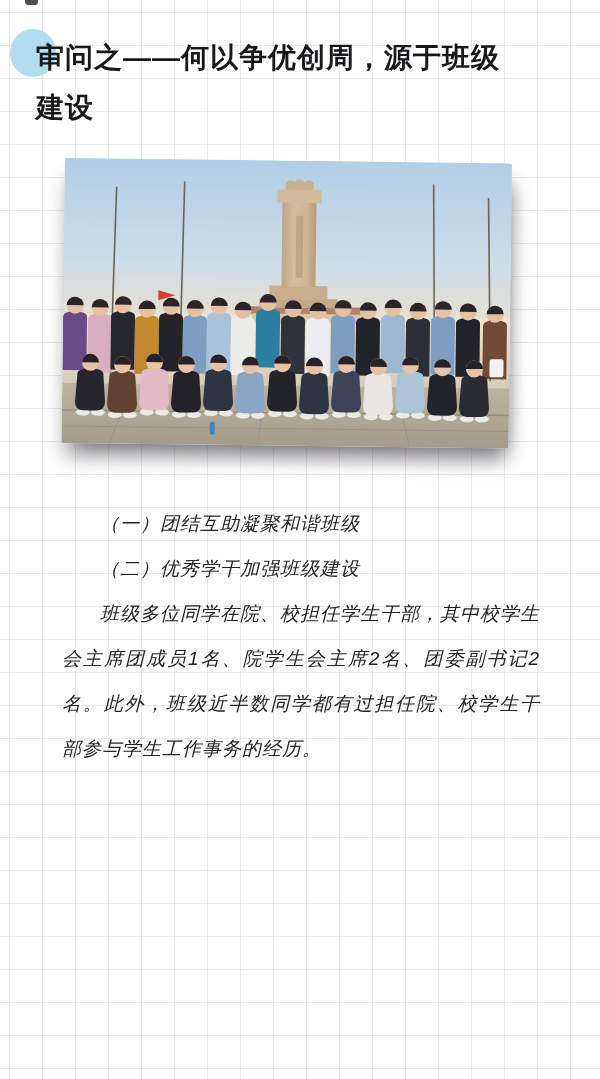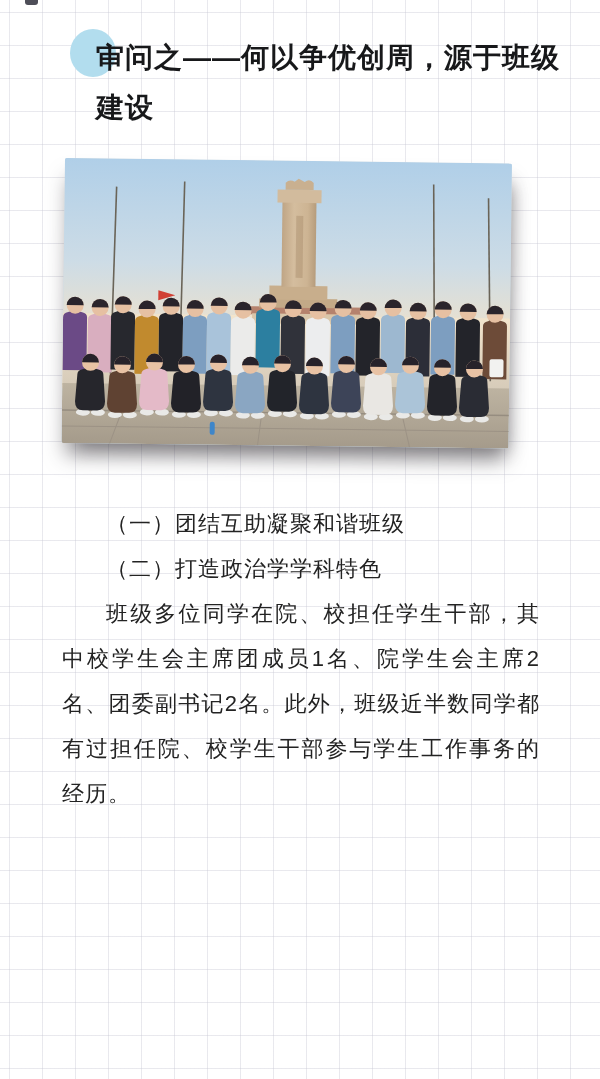--- a/index.html
+++ b/index.html
@@ -24,21 +24,21 @@
     position: absolute;
     left: 25px; top: -5px;
     width: 13px; height: 10px;
     border-radius: 3px;
     background: #4e4e58;
   }
 
   
   .title-wrap {
     position: relative;
-    margin: 33px 60px 0 96px;
+    margin: 33px 60px 0 36px;
     width: 478px;
   }
   .accent-dot {
     position: absolute;
     left: -26px; top: -4px;
     width: 46px; height: 48px;
     border-radius: 50%;
     z-index: 0;
   }
   .page-title {
@@ -67,26 +67,27 @@
     background: #cfdde6;
   }
   .photo-figure svg { display: block; width: 447px; height: 285px; }
 
   
   .article {
     margin: 58px 60px 0 62px;
     width: 478px;
   }
   .article p {
-    font-size: 22px;
+    font-size: 19px;
     line-height: 45px;
     letter-spacing: 1px;
     text-indent: 2em;
     text-align: justify;
     color: #232323;
+    font-style: italic;
   }
 </style>
 </head>
 <body>
 
 <div class="top-fragment"></div>
 
 <div class="title-wrap">
   <span class="accent-dot" style="background: rgb(178, 221, 238);"></span>
   <h1 class="page-title">审问之——何以争优创周，源于班级建设</h1>
@@ -202,15 +203,15 @@
       <use href="#pc" transform="translate(380,208)" fill="#23242a"></use>
       <use href="#pc" transform="translate(412,209)" fill="#2a2c34"></use>
       <rect x="427" y="196" width="14" height="18" rx="2" fill="#f2f2f0"></rect>
       <rect x="148" y="262" width="5" height="13" rx="2.2" fill="#3f86c9"></rect>
     </g>
   </svg>
 </figure>
 
 <div class="article">
   <p>（一）团结互助凝聚和谐班级</p>
-  <p>（二）打造政治学学科特色</p>
+  <p>（二）优秀学干加强班级建设</p>
   <p>班级多位同学在院、校担任学生干部，其中校学生会主席团成员1名、院学生会主席2名、团委副书记2名。此外，班级近半数同学都有过担任院、校学生干部参与学生工作事务的经历。</p>
 </div>
 
 </body></html>

